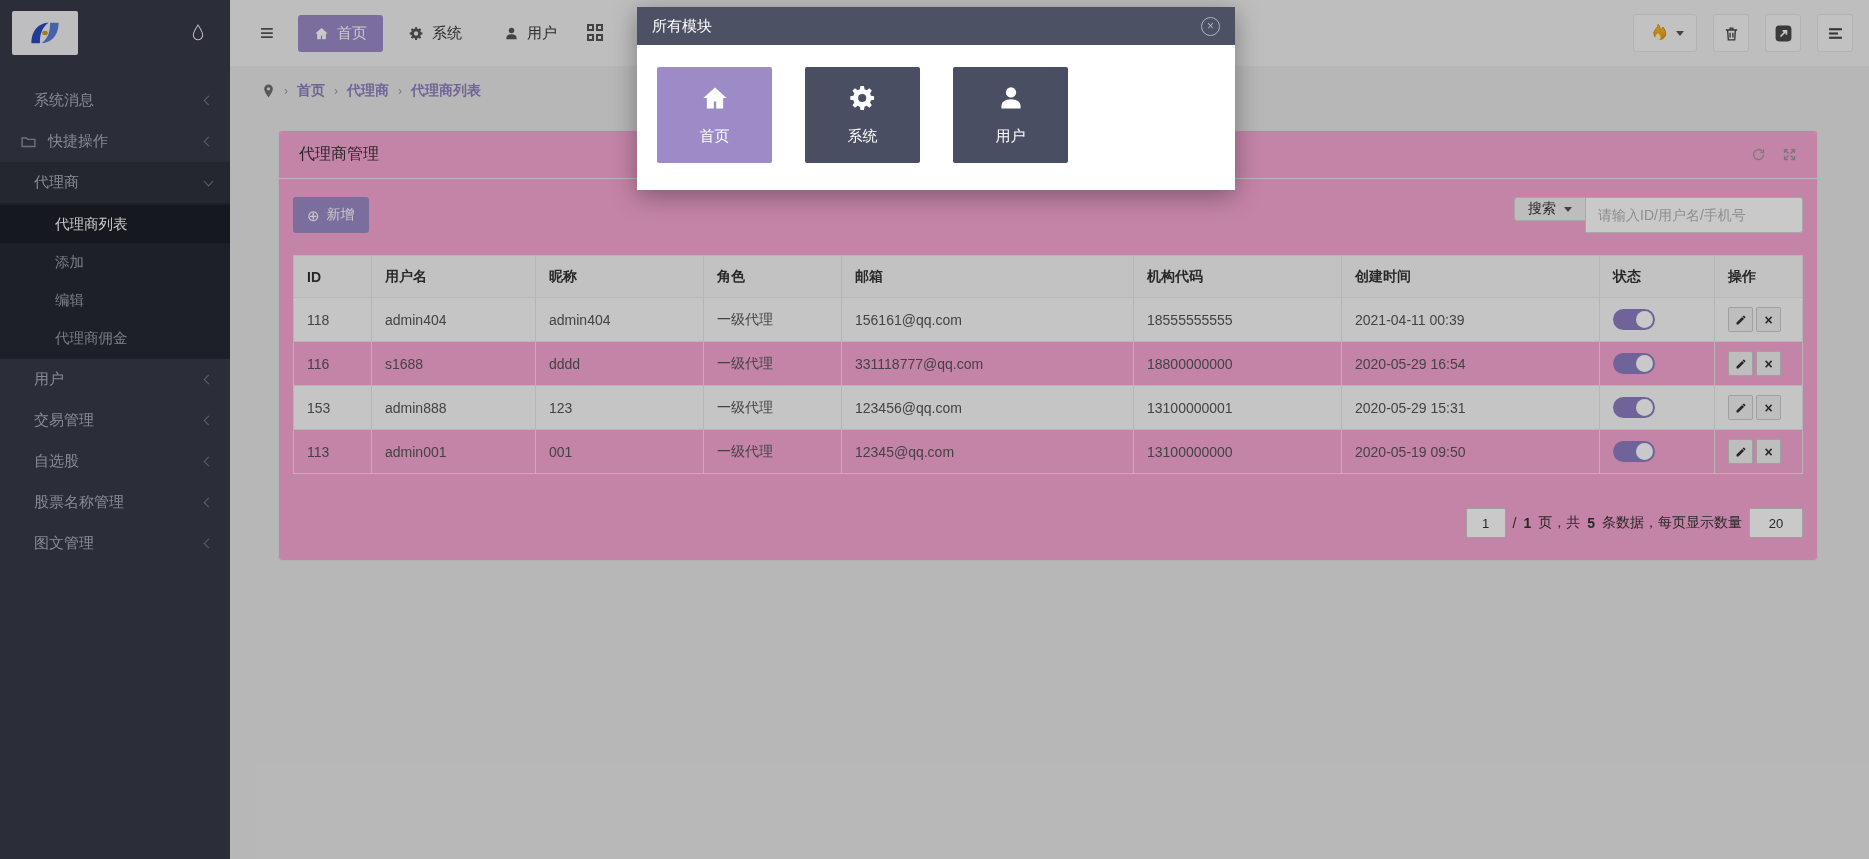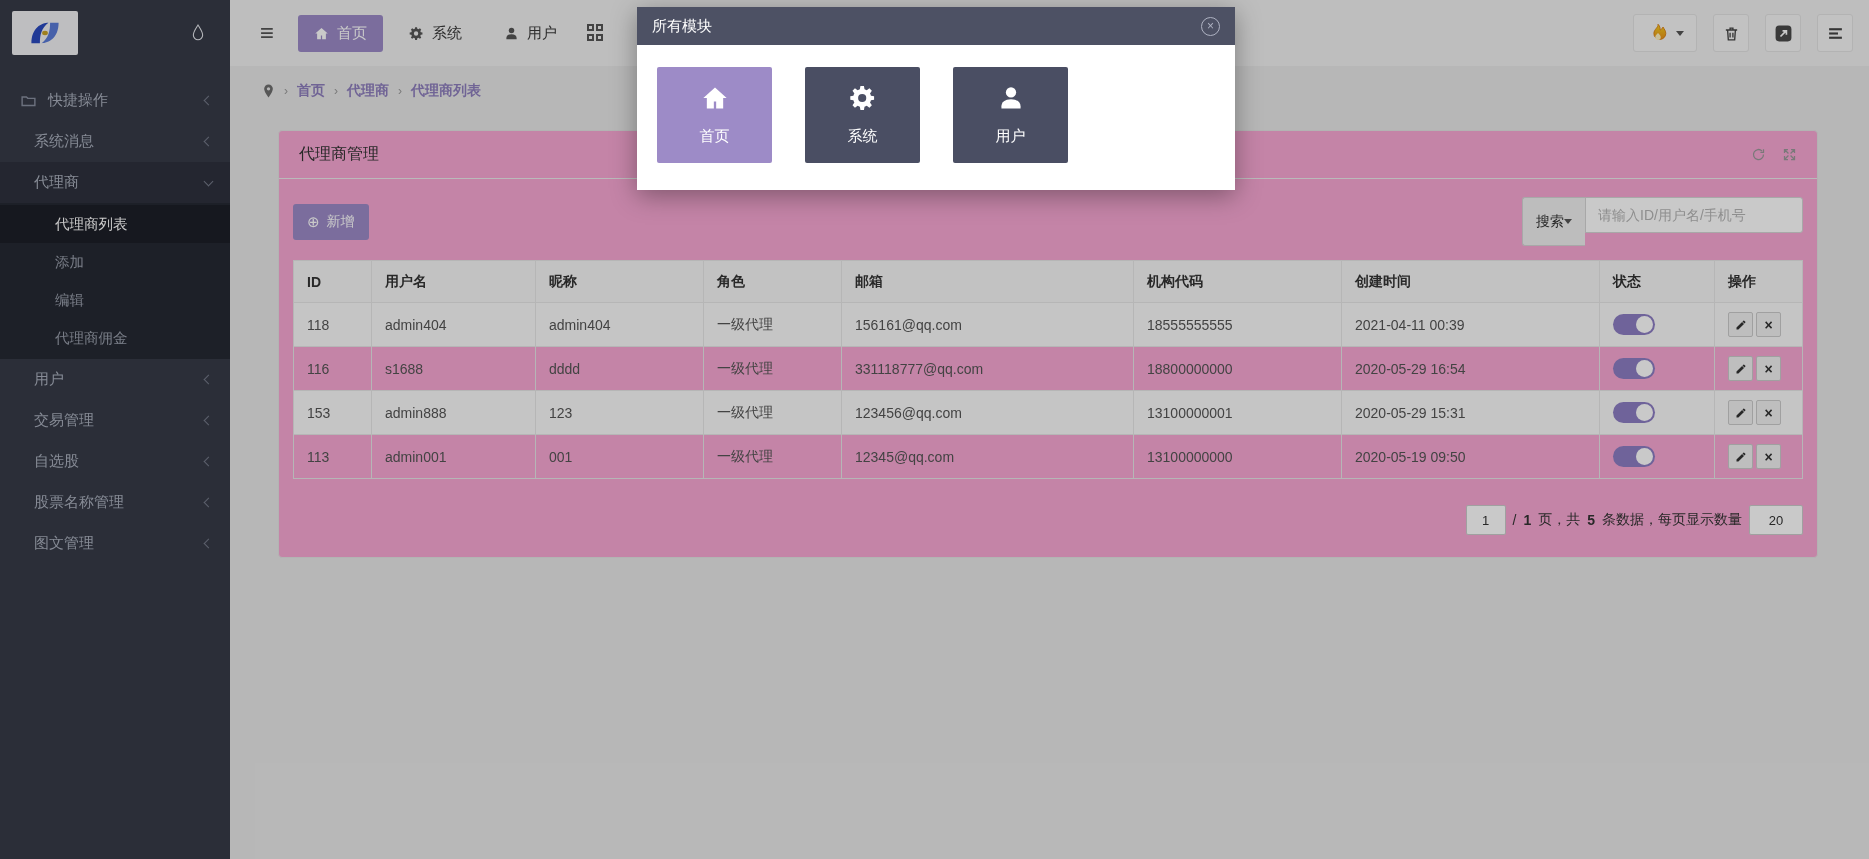--- a/index.html
+++ b/index.html
@@ -48,26 +48,26 @@
   
   .panel { margin:30px 51px 0 48px; background:#f9a8d4; border:1px solid #e4e4e4; border-radius:4px; }
   .panel-head { height:48px; display:flex; align-items:center; padding:0 20px; border-bottom:1px solid #ececec; }
   .panel-title { font-size:16px; color:#333; }
   .panel-tools { margin-left:auto; display:flex; gap:16px; color:#9a9a9a; }
   .panel-tools .p-ico { width:15px; height:15px; cursor:pointer; }
   .toolbar { display:flex; align-items:center; padding:18px 14px 14px 14px; }
   .btn-add { display:flex; align-items:center; gap:7px; background:#9c8bc8; color:#fff; border:none; border-radius:3px; padding:9px 14px; font-size:14px; cursor:pointer; }
   .btn-add::before { content:"\2295"; font-size:15px; line-height:1; }
   .search-group { margin-left:auto; display:flex; }
-  .btn-search { display:flex; align-items:center; background:#f0f0f0; border:1px solid #d5d5d5; border-right:none; border-radius:3px 0 0 3px; padding:0 13px; height:49px; font-size:14px; color:#333; cursor:pointer; }
+  .btn-search { display:flex; align-items:center; gap:8px; background:#f0f0f0; border:1px solid #d5d5d5; border-right:none; border-radius:3px 0 0 3px; padding:0 13px; height:24px; font-size:14px; color:#333; cursor:pointer; }
   .search-input { width:218px; height:36px; border:1px solid #d5d5d5; border-radius:0 3px 3px 0; padding:0 12px; font-size:14px; color:#333; background:#fff; }
   .search-input::placeholder { color:#b5b5b5; }
 
   
-  table { width:calc(100% - 28px); margin:0 14px; border-collapse:collapse; font-size:14px; }
+  table { width:calc(100% - 28px); margin:8px 14px; border-collapse:collapse; font-size:14px; }
   th, td { border:1px solid #e7e7e7; padding:0 13px; text-align:left; }
   th { height:42px; background:#f6f6f6; color:#333; font-weight:700; }
   td { height:44px; color:#555; }
   tbody tr:nth-child(odd) td { background:#fafafa; }
   .toggle { width:42px; height:21px; background:#8d7ec4; border-radius:11px; position:relative; cursor:pointer; }
   .toggle i { position:absolute; right:2px; top:2px; width:17px; height:17px; background:#fff; border-radius:50%; }
   .act { display:flex; gap:3px; }
   .act-btn { width:25px; height:25px; background:#f1f1f1; border:1px solid #ccc; border-radius:2px; display:flex; align-items:center; justify-content:center; color:#333; cursor:pointer; }
   .act-btn .a-ico { width:12px; height:12px; }
   .act-btn.del::before { content:"\D7"; font-weight:700; font-size:14px; line-height:1; }
@@ -104,31 +104,31 @@
           <ellipse cx="30" cy="20" rx="3.4" ry="2.6" fill="#c9a227"></ellipse>
         </svg>
       </div>
       <span class="droplet">
         <svg viewBox="0 0 24 28" fill="none" stroke="#e8eaef" stroke-width="1.6">
           <path d="M12 2 C15.5 7.5 19 12.5 19 17 a7 7 0 0 1 -14 0 C5 12.5 8.5 7.5 12 2 z"></path>
         </svg>
       </span>
     </div>
     <nav class="menu">
+      <div class="menu-item">
+        <span>系统消息</span>
+        <span class="chev"></span>
+      </div>
       <div class="menu-item with-ico">
         <span class="m-ico">
           <svg viewBox="0 0 24 24" fill="none" stroke="currentColor" stroke-width="2">
               <path d="M3 7h6l2 2h10v10H3z"></path>
             </svg>
         </span>
         <span>快捷操作</span>
-        <span class="chev"></span>
-      </div>
-      <div class="menu-item">
-        <span>系统消息</span>
         <span class="chev"></span>
       </div>
       <div class="open-block">
         <div class="menu-item">
           <span>代理商</span>
           <span class="chev down"></span>
         </div>
         <div class="submenu">
           <div class="menu-item active">
             <span>代理商列表</span>

